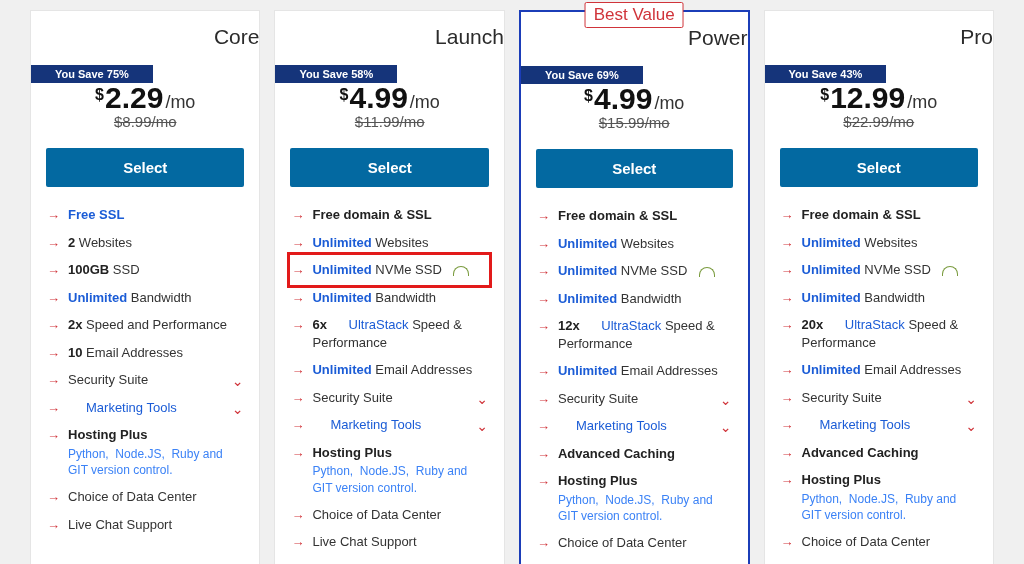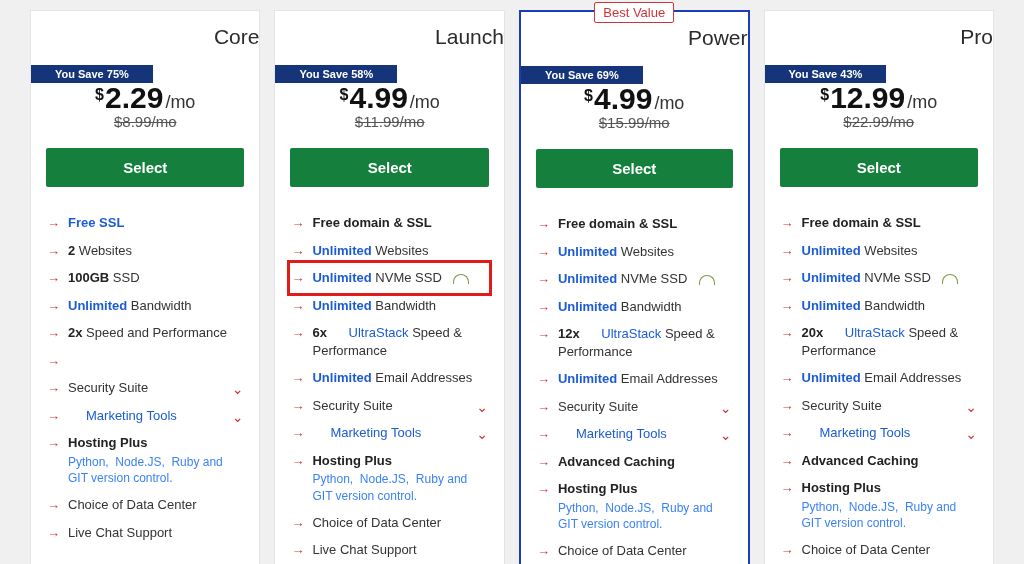--- a/index.html
+++ b/index.html
@@ -26,21 +26,21 @@
     border: 2px solid #1b3db8;
   }
   .best-value {
     position: absolute;
     top: -10px;
     left: 50%;
     transform: translateX(-50%);
     background: #fff;
     border: 1px solid #d0343a;
     color: #d0343a;
-    font-size: 13px;
+    font-size: 17px;
     padding: 2px 8px;
     border-radius: 2px;
   }
   .plan h2 {
     font-size: 21px;
     font-weight: 400;
     color: #2b2b2b;
     text-align: right;
     padding: 14px 0 8px 0;
   }
@@ -81,22 +81,22 @@
   }
   .old-price {
     font-size: 15px;
     color: #555;
     text-decoration: line-through;
     margin-top: -2px;
   }
   .select-btn {
     display: block;
     width: calc(100% - 30px);
-    margin: 12px auto 22px auto;
-    background: #15803d;
+    margin: 12px auto 14px auto;
+    background: #0369a1;
     color: #fff;
     border: none;
     padding: 11px 0;
     font-size: 15px;
     font-weight: 600;
     cursor: pointer;
     border-radius: 2px;
   }
   ul.features {
     list-style: none;
@@ -182,20 +182,21 @@
         <li>
           <span class="arrow">→</span>
           <span class="feat-text"><span class="link">Unlimited</span> Bandwidth</span>
         </li>
         <li>
           <span class="arrow">→</span>
           <span class="feat-text"><span class="bold">2x</span> Speed and Performance</span>
         </li>
         <li>
           <span class="arrow">→</span>
+          <span class="feat-text"><span class="bold">10</span> Email Addresses</span>
         </li>
         <li>
           <span class="arrow">→</span>
           <span class="feat-text">Security Suite</span>
           <span class="chev">⌄</span>
         </li>
         <li>
           <span class="arrow">→</span>
           <span class="feat-text"><span class="linkplain">Marketing Tools</span></span>
           <span class="chev">⌄</span>

